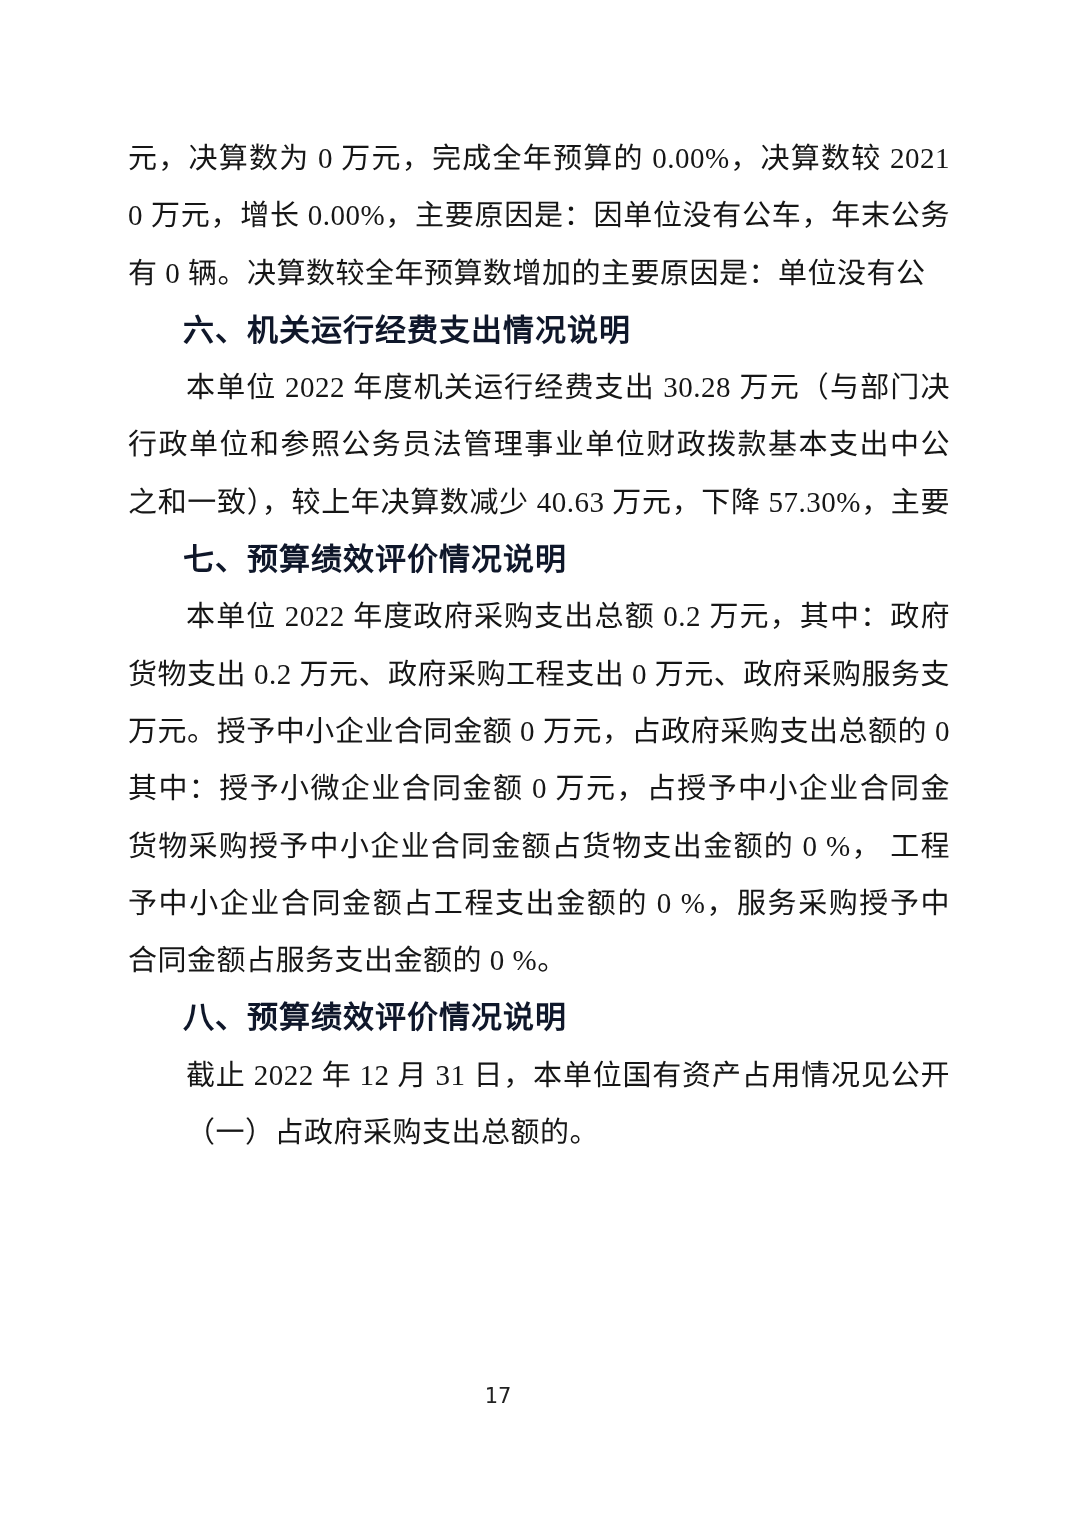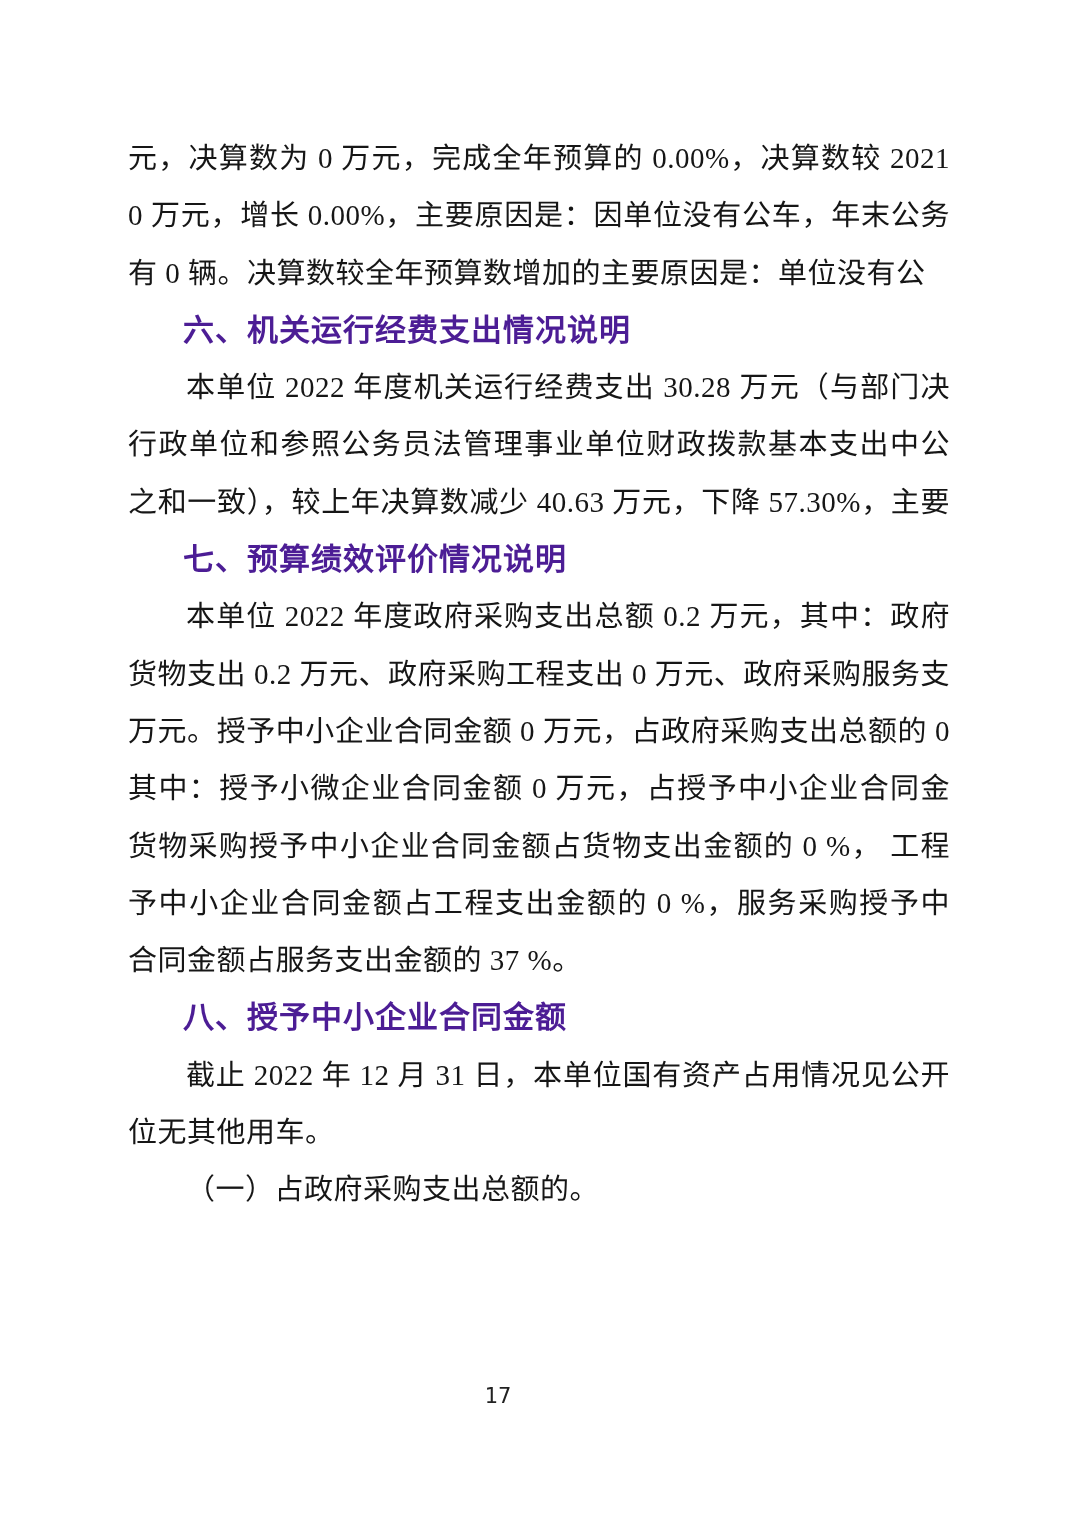--- a/index.html
+++ b/index.html
@@ -35,21 +35,21 @@
     text-align-last: justify;
     text-justify: inter-character;
   }
   .indent {
     text-indent: 58px;
   }
   .h {
     font-family: "DejaVu Sans", "Liberation Sans", sans-serif;
     font-weight: bold;
     font-size: 31px;
-    color: #4c1d95;
+    color: #0f172a;
     text-indent: 55px;
     letter-spacing: 1px;
     text-align: left;
     text-align-last: left;
   }
   .page-number {
     position: absolute;
     left: 0;
     top: 1384px;
     width: 996px;
@@ -76,26 +76,25 @@
     <div class="line just">之和一致），较上年决算数减少 40.63 万元，下降 57.30%，主要原因</div>
 
     <div class="line h">七、预算绩效评价情况说明</div>
 
     <div class="line just indent">本单位 2022 年度政府采购支出总额  0.2 万元，其中：政府采购</div>
     <div class="line just">货物支出 0.2 万元、政府采购工程支出 0 万元、政府采购服务支出 0</div>
     <div class="line just">万元。授予中小企业合同金额 0 万元，占政府采购支出总额的 0 %，</div>
     <div class="line just">其中：授予小微企业合同金额 0 万元，占授予中小企业合同金额的 0 %；</div>
     <div class="line just">货物采购授予中小企业合同金额占货物支出金额的 0 %， 工程采购授</div>
     <div class="line just">予中小企业合同金额占工程支出金额的 0 %，服务采购授予中小企业</div>
-    <div class="line">合同金额占服务支出金额的 37 %。</div>
+    <div class="line">合同金额占服务支出金额的 0 %。</div>
 
-    <div class="line h">八、授予中小企业合同金额</div>
+    <div class="line h">八、预算绩效评价情况说明</div>
 
     <div class="line just indent">截止 2022 年 12 月 31 日，本单位国有资产占用情况见公开 10</div>
-    <div class="line">位无其他用车。</div>
 
 
     <div class="line indent">（一）占政府采购支出总额的。</div>
 
   </div>
 
   <div class="page-number">17</div>
 </div>
 
 </body></html>

